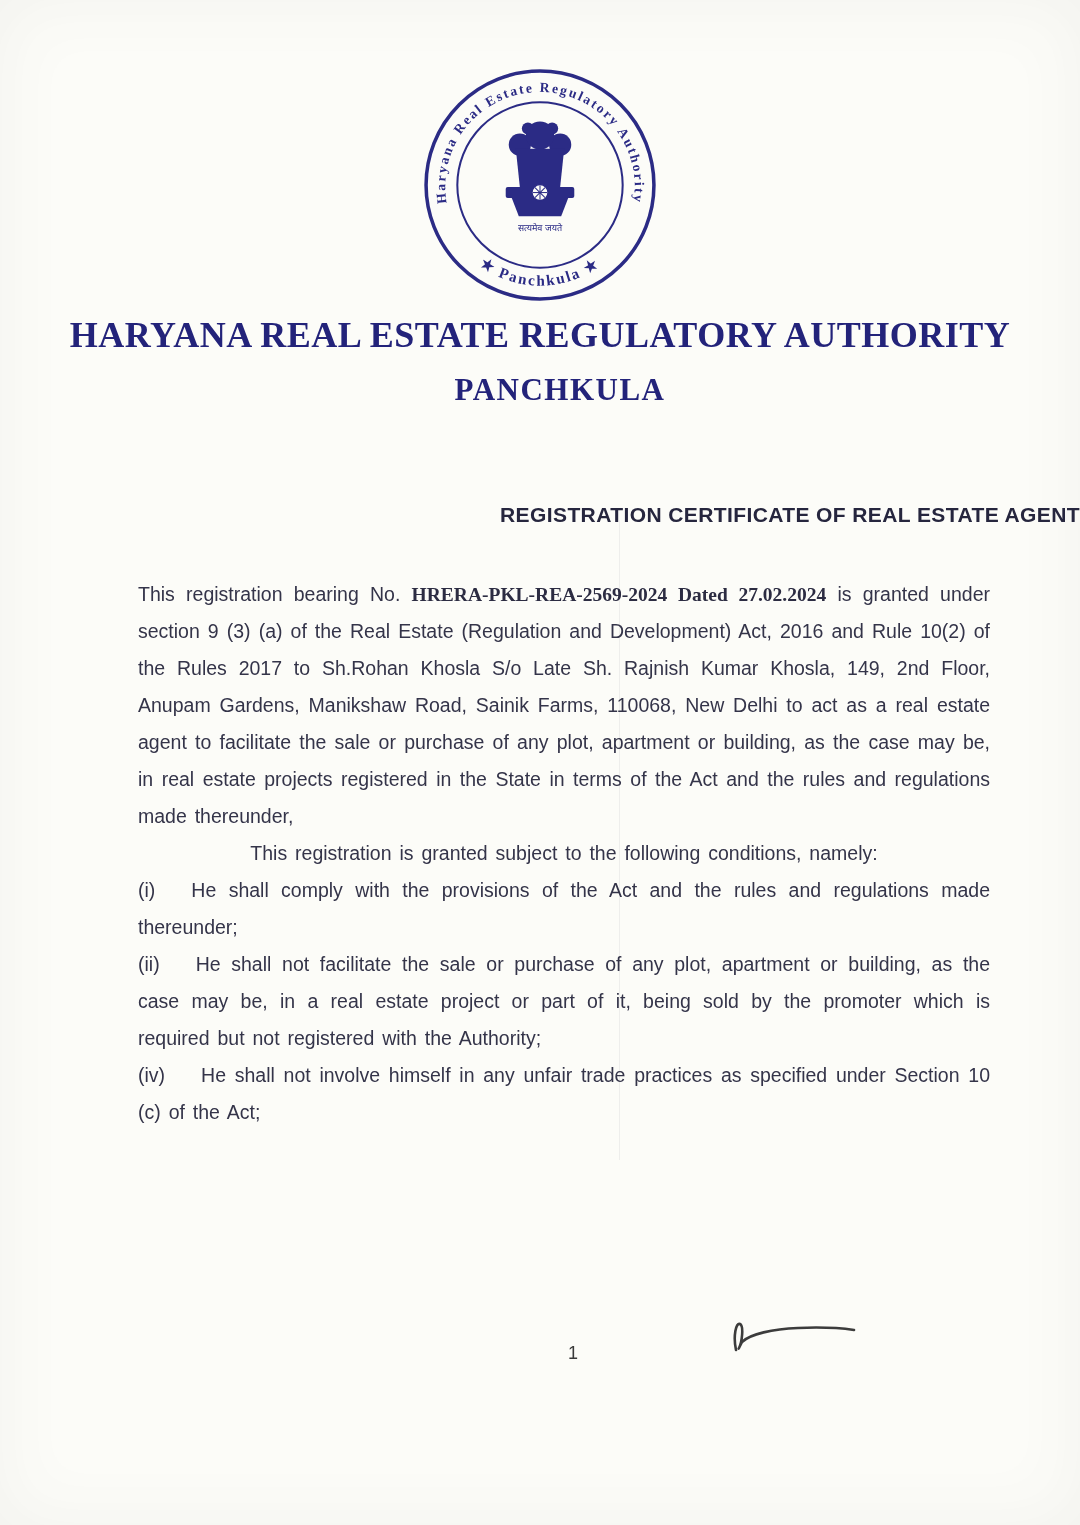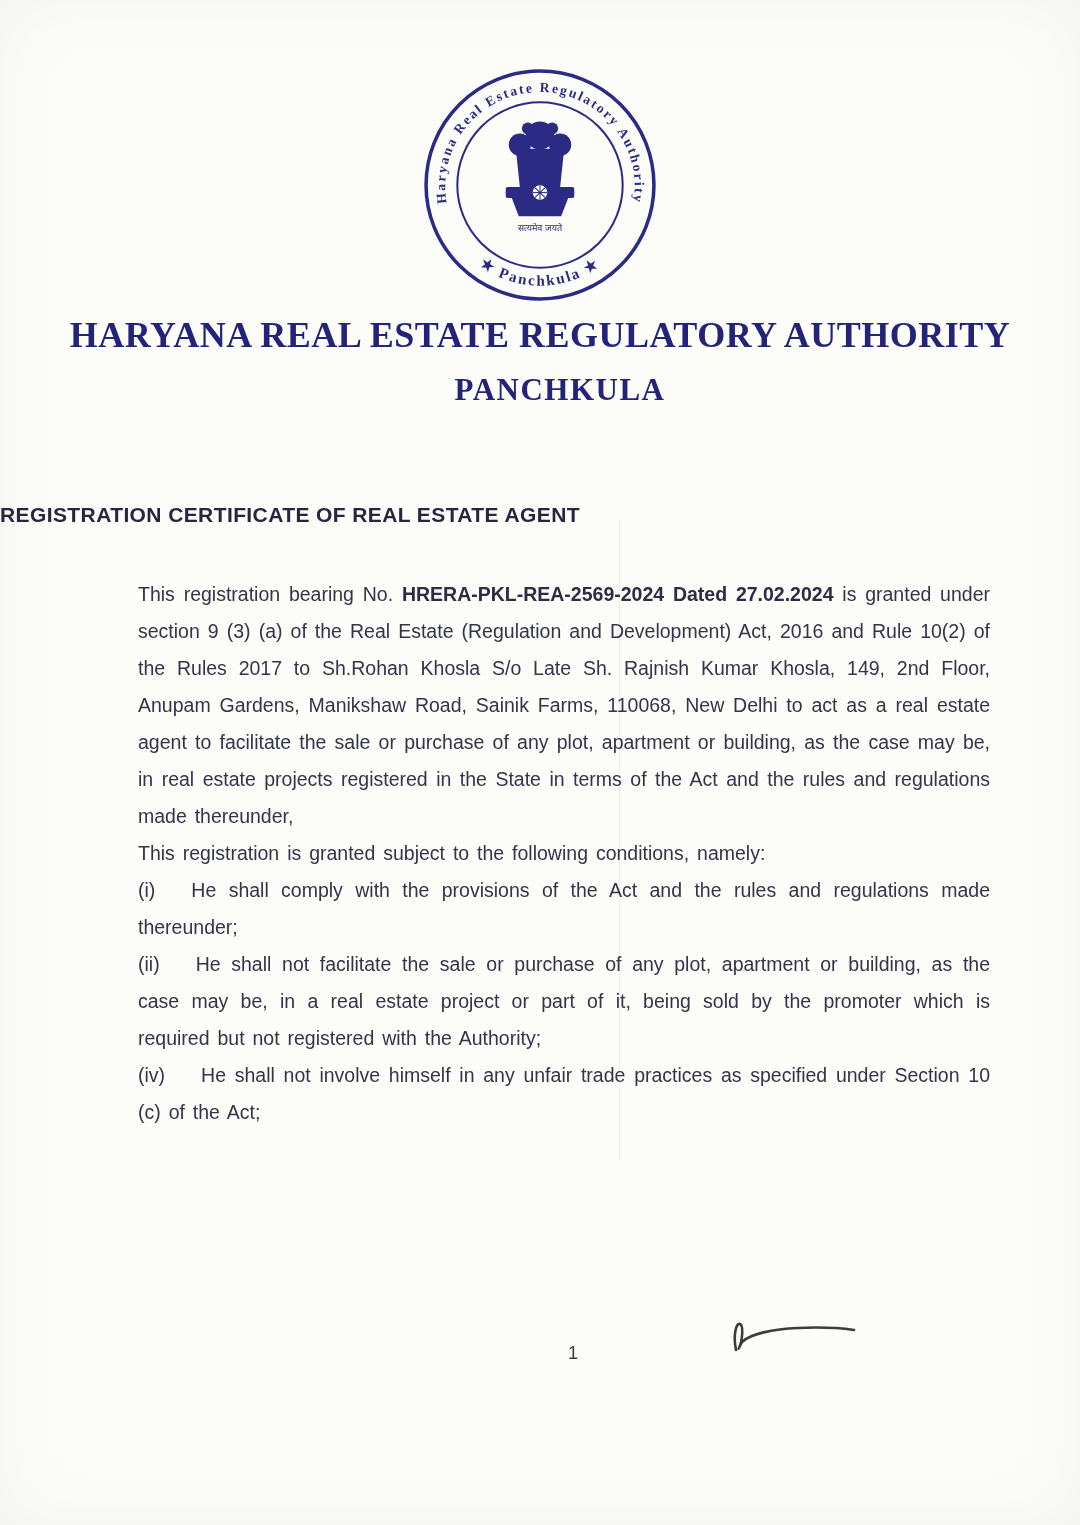--- a/index.html
+++ b/index.html
@@ -24,32 +24,32 @@
   .title-block{
     position:absolute;top:314px;left:0;width:100%;
     text-align:center;
     font-family:"Liberation Serif",serif;
     font-weight:bold;color:#23237a;
   }
   .title-line1{font-size:36px;letter-spacing:0.5px;}
   .title-line2{font-size:31px;margin-top:16px;letter-spacing:1.5px;margin-left:40px;}
   .cert-heading{
     position:absolute;top:503px;left:0;width:100%;
-    text-align:left;
+    text-align:right;
     font-size:21px;font-weight:bold;color:#26263e;
     letter-spacing:0.4px;
   }
   .content{
     position:absolute;left:138px;top:576px;width:852px;
     font-size:19.5px;line-height:37px;
     text-align:justify;word-spacing:2.5px;
   }
   .content p{margin:0;}
-  .intro b{font-weight:bold;color:#2c2c42;}
-  .cond-intro{text-align:left;}
+  .intro b{font-weight:bold;color:#2c2c42;font-family:Liberation Serif, serif;}
+  .cond-intro{text-align:center;}
   .cond{margin-top:46px;}
   .cond-ii{margin-top:58px;}
   .cond-iii{margin-top:60px;}
   .cond-iv{margin-top:56px;}
   .cond .num{margin-right:36px;}
   .page-number{
     position:absolute;top:1343px;left:568px;
     font-size:18px;color:#3a3a3a;
   }
   .signature{

